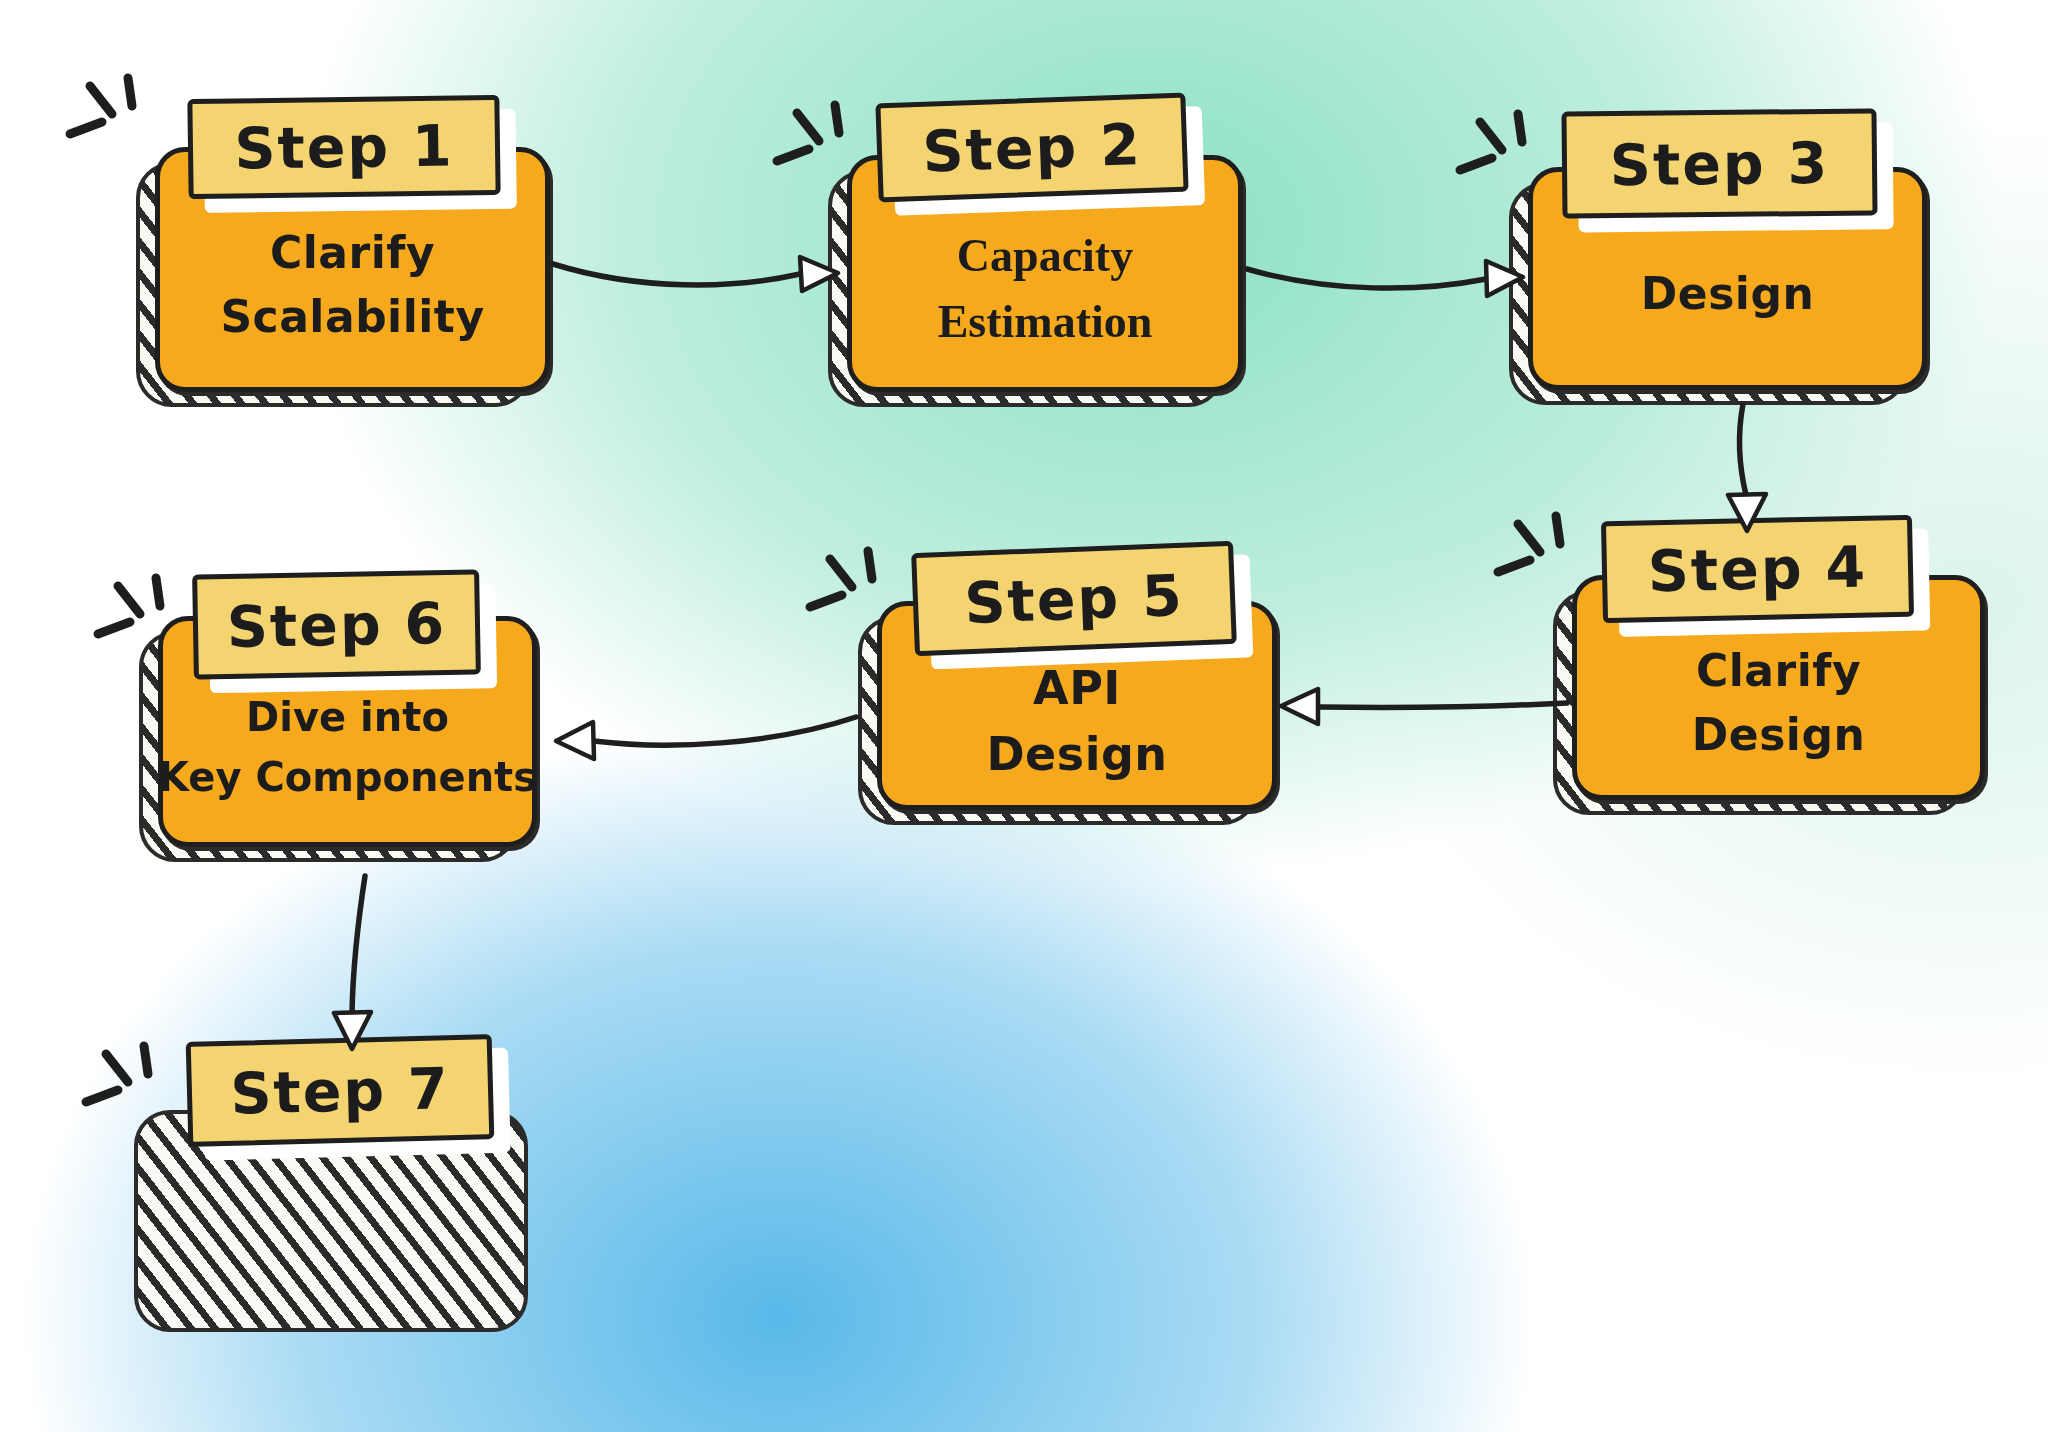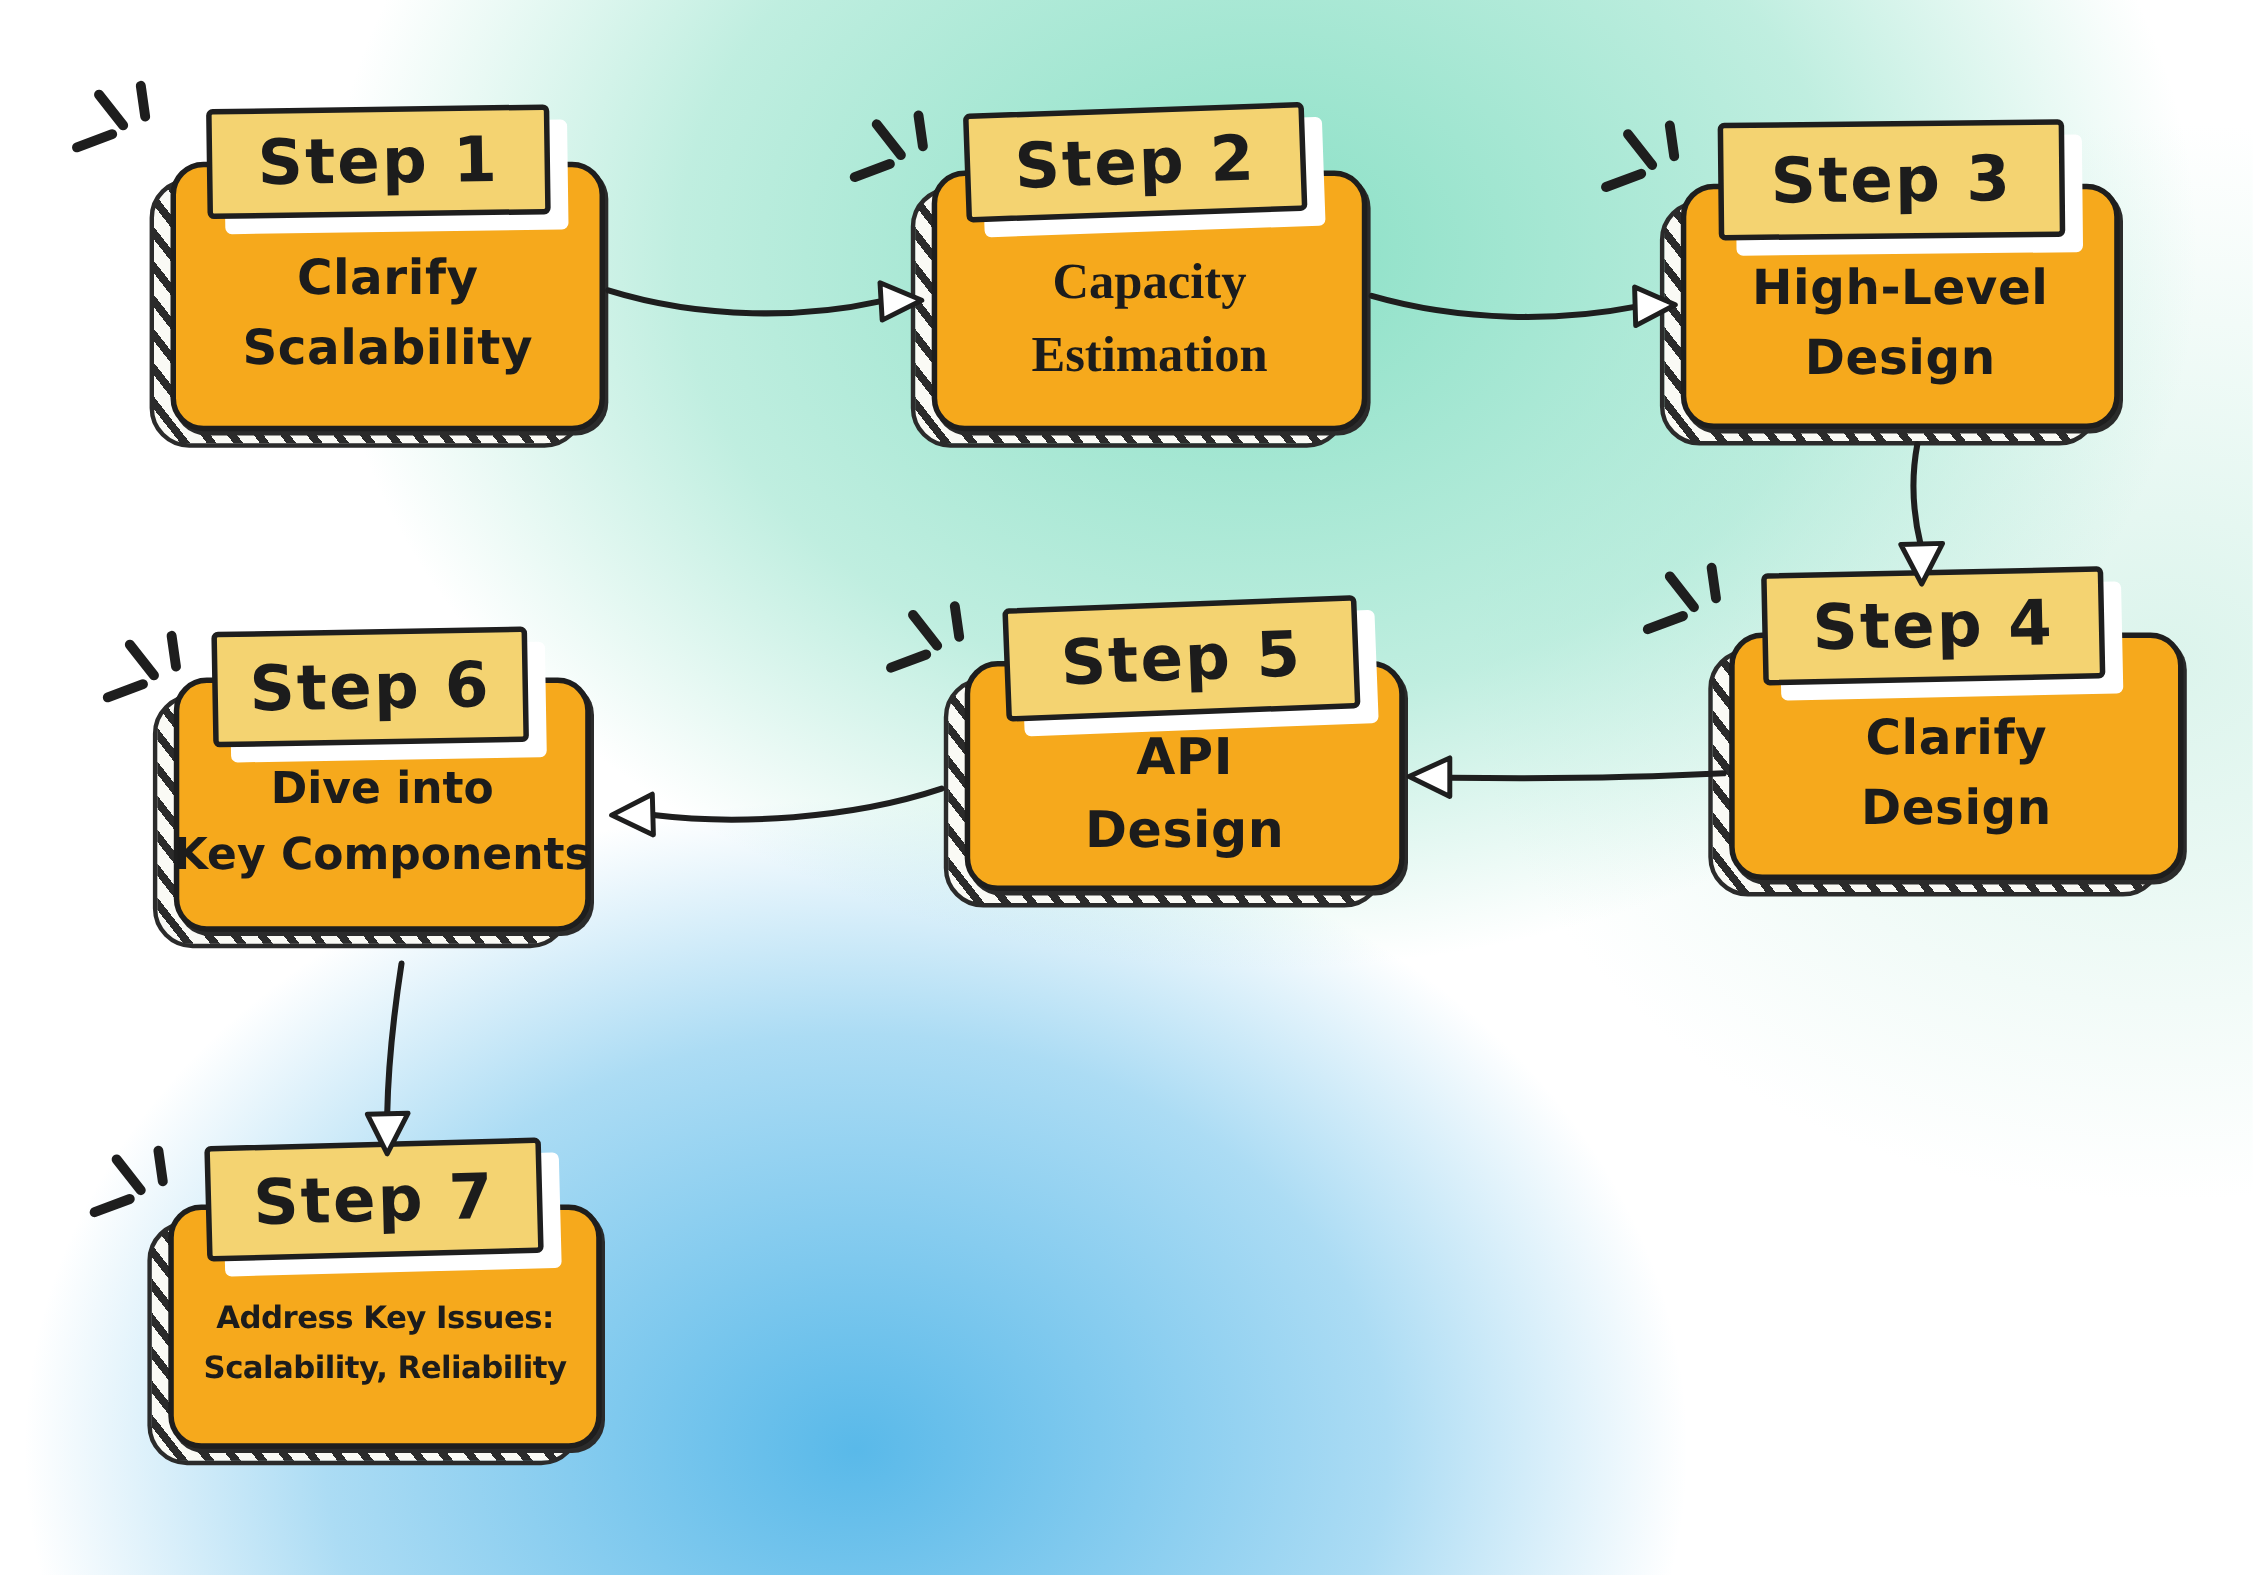--- a/index.html
+++ b/index.html
@@ -143,21 +143,20 @@
       <div class="bline">Estimation</div>
     </div>
     <div class="tab">
       <span class="tlabel">Step 2</span>
     </div>
   </div>
 
   <div class="card s3">
     <div class="hatch"></div>
     <div class="body">
-      <div class="bline">High-Level</div>
       <div class="bline">Design</div>
     </div>
     <div class="tab">
       <span class="tlabel">Step 3</span>
     </div>
   </div>
 
   <div class="card s4">
     <div class="hatch"></div>
     <div class="body">
@@ -186,22 +185,18 @@
       <div class="bline">Dive into</div>
       <div class="bline">Key Components</div>
     </div>
     <div class="tab">
       <span class="tlabel">Step 6</span>
     </div>
   </div>
 
   <div class="card s7">
     <div class="hatch"></div>
-    <div class="body">
-      <div class="bline">Address Key Issues:</div>
-      <div class="bline">Scalability, Reliability</div>
-    </div>
     <div class="tab">
       <span class="tlabel">Step 7</span>
     </div>
   </div>
 
 </div>
 
 </body></html>

